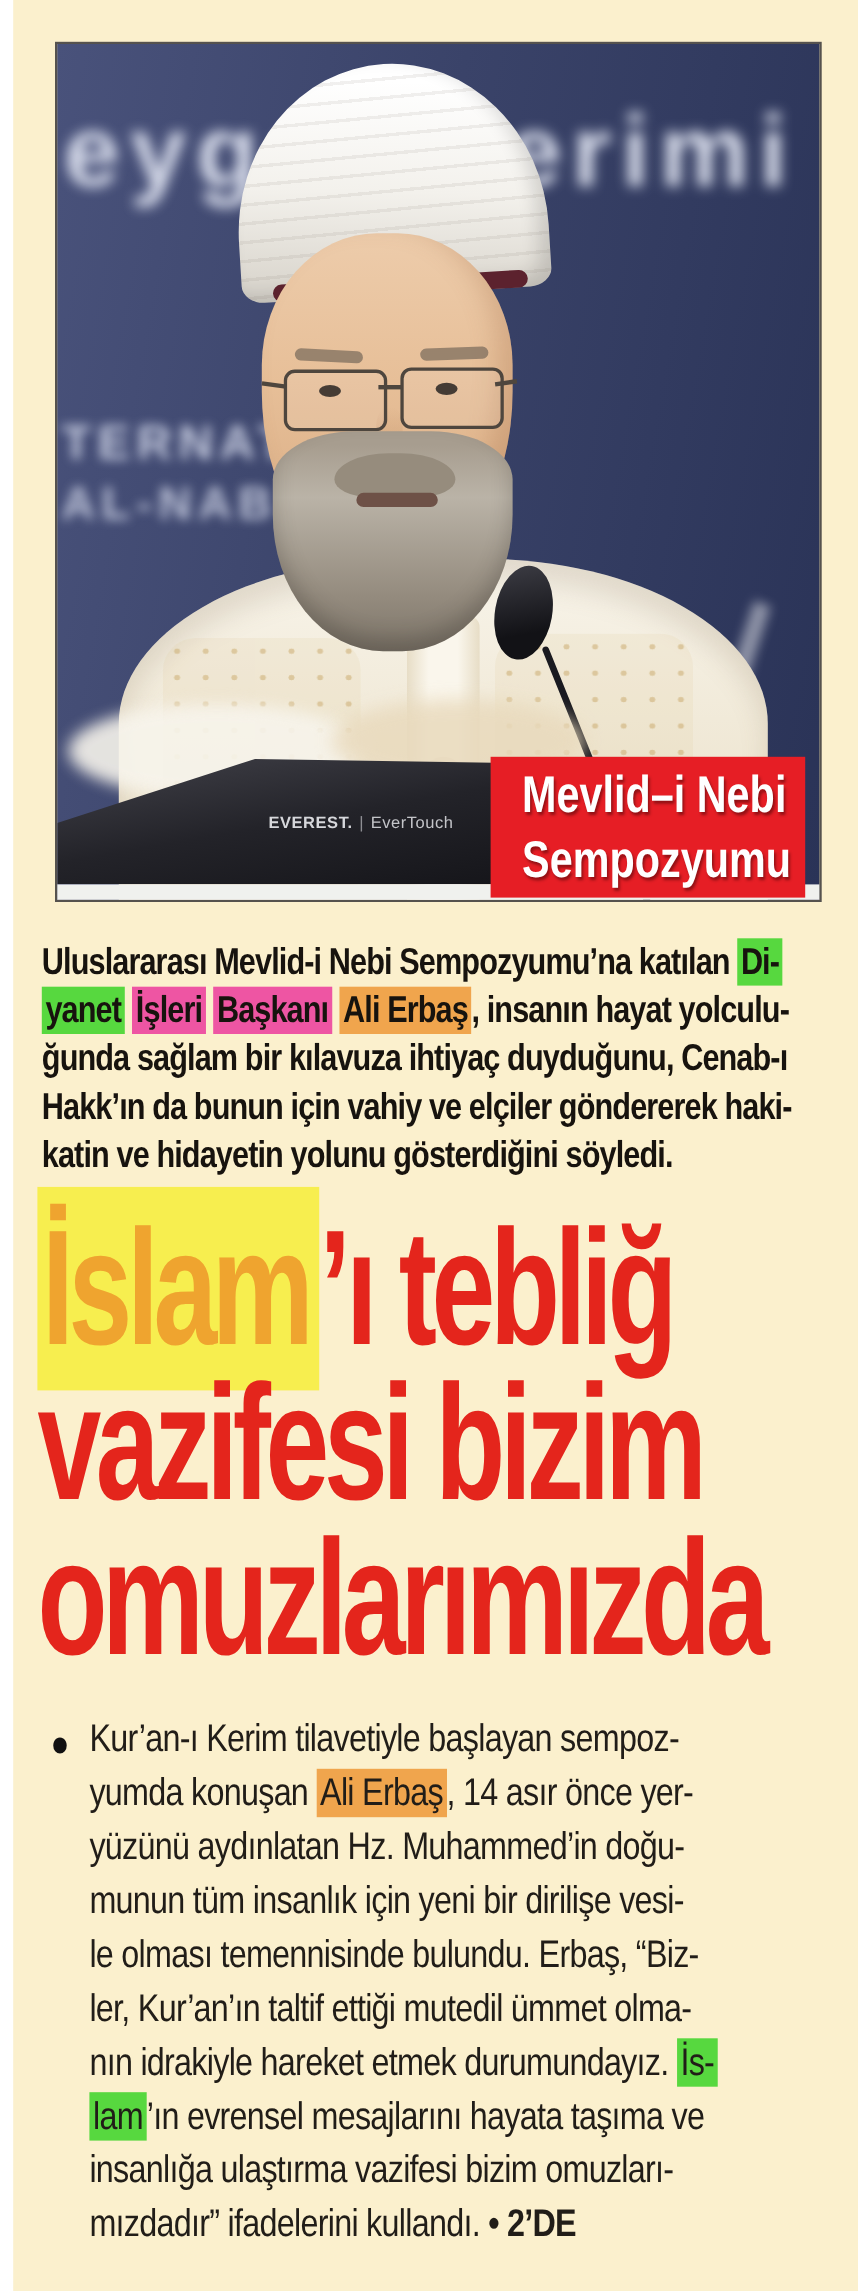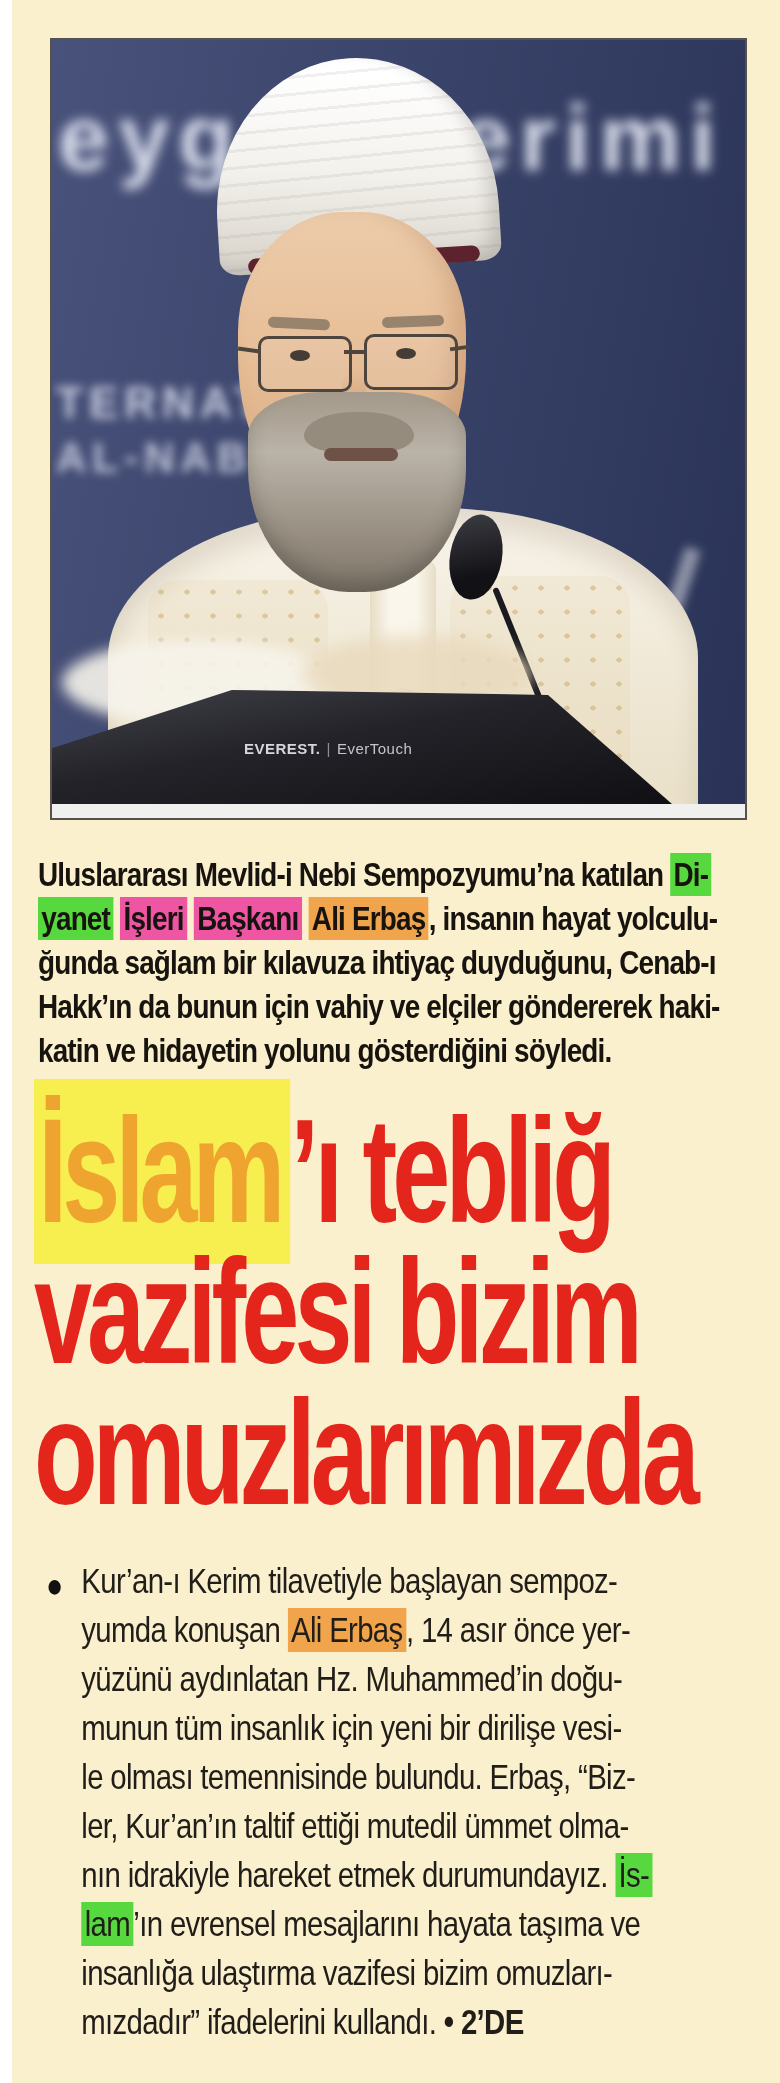--- a/index.html
+++ b/index.html
@@ -140,20 +140,24 @@
     <div class="mustache"></div>
     <div class="mouth"></div>
     <div class="mic-stem"></div>
     <div class="mic-head"></div>
     <div class="pages1"></div>
     <div class="pages2"></div>
     <div class="lectern"></div>
     <div class="brand"><span class="b">EVEREST.</span><span class="sep">|</span><span class="m">EverTouch</span></div>
     <div class="white-strip"></div>
 
+    <div class="caption">
+      <div class="cl">Mevlid–i Nebi</div>
+      <div class="cl">Sempozyumu</div>
+    </div>
   </div>
 
   <div class="lead">
     <div class="tline"><span>Uluslararası Mevlid-i Nebi Sempozyumu’na katılan </span><span class="hl hl-green">Di-</span></div>
     <div class="tline"><span class="hl hl-green">yanet</span><span> </span><span class="hl hl-pink">İşleri</span><span> </span><span class="hl hl-pink">Başkanı</span><span> </span><span class="hl hl-orange">Ali Erbaş</span><span>, insanın hayat yolculu-</span></div>
     <div class="tline"><span>ğunda sağlam bir kılavuza ihtiyaç duyduğunu, Cenab-ı</span></div>
     <div class="tline"><span>Hakk’ın da bunun için vahiy ve elçiler göndererek haki-</span></div>
     <div class="tline"><span>katin ve hidayetin yolunu gösterdiğini söyledi.</span></div>
   </div>
 

